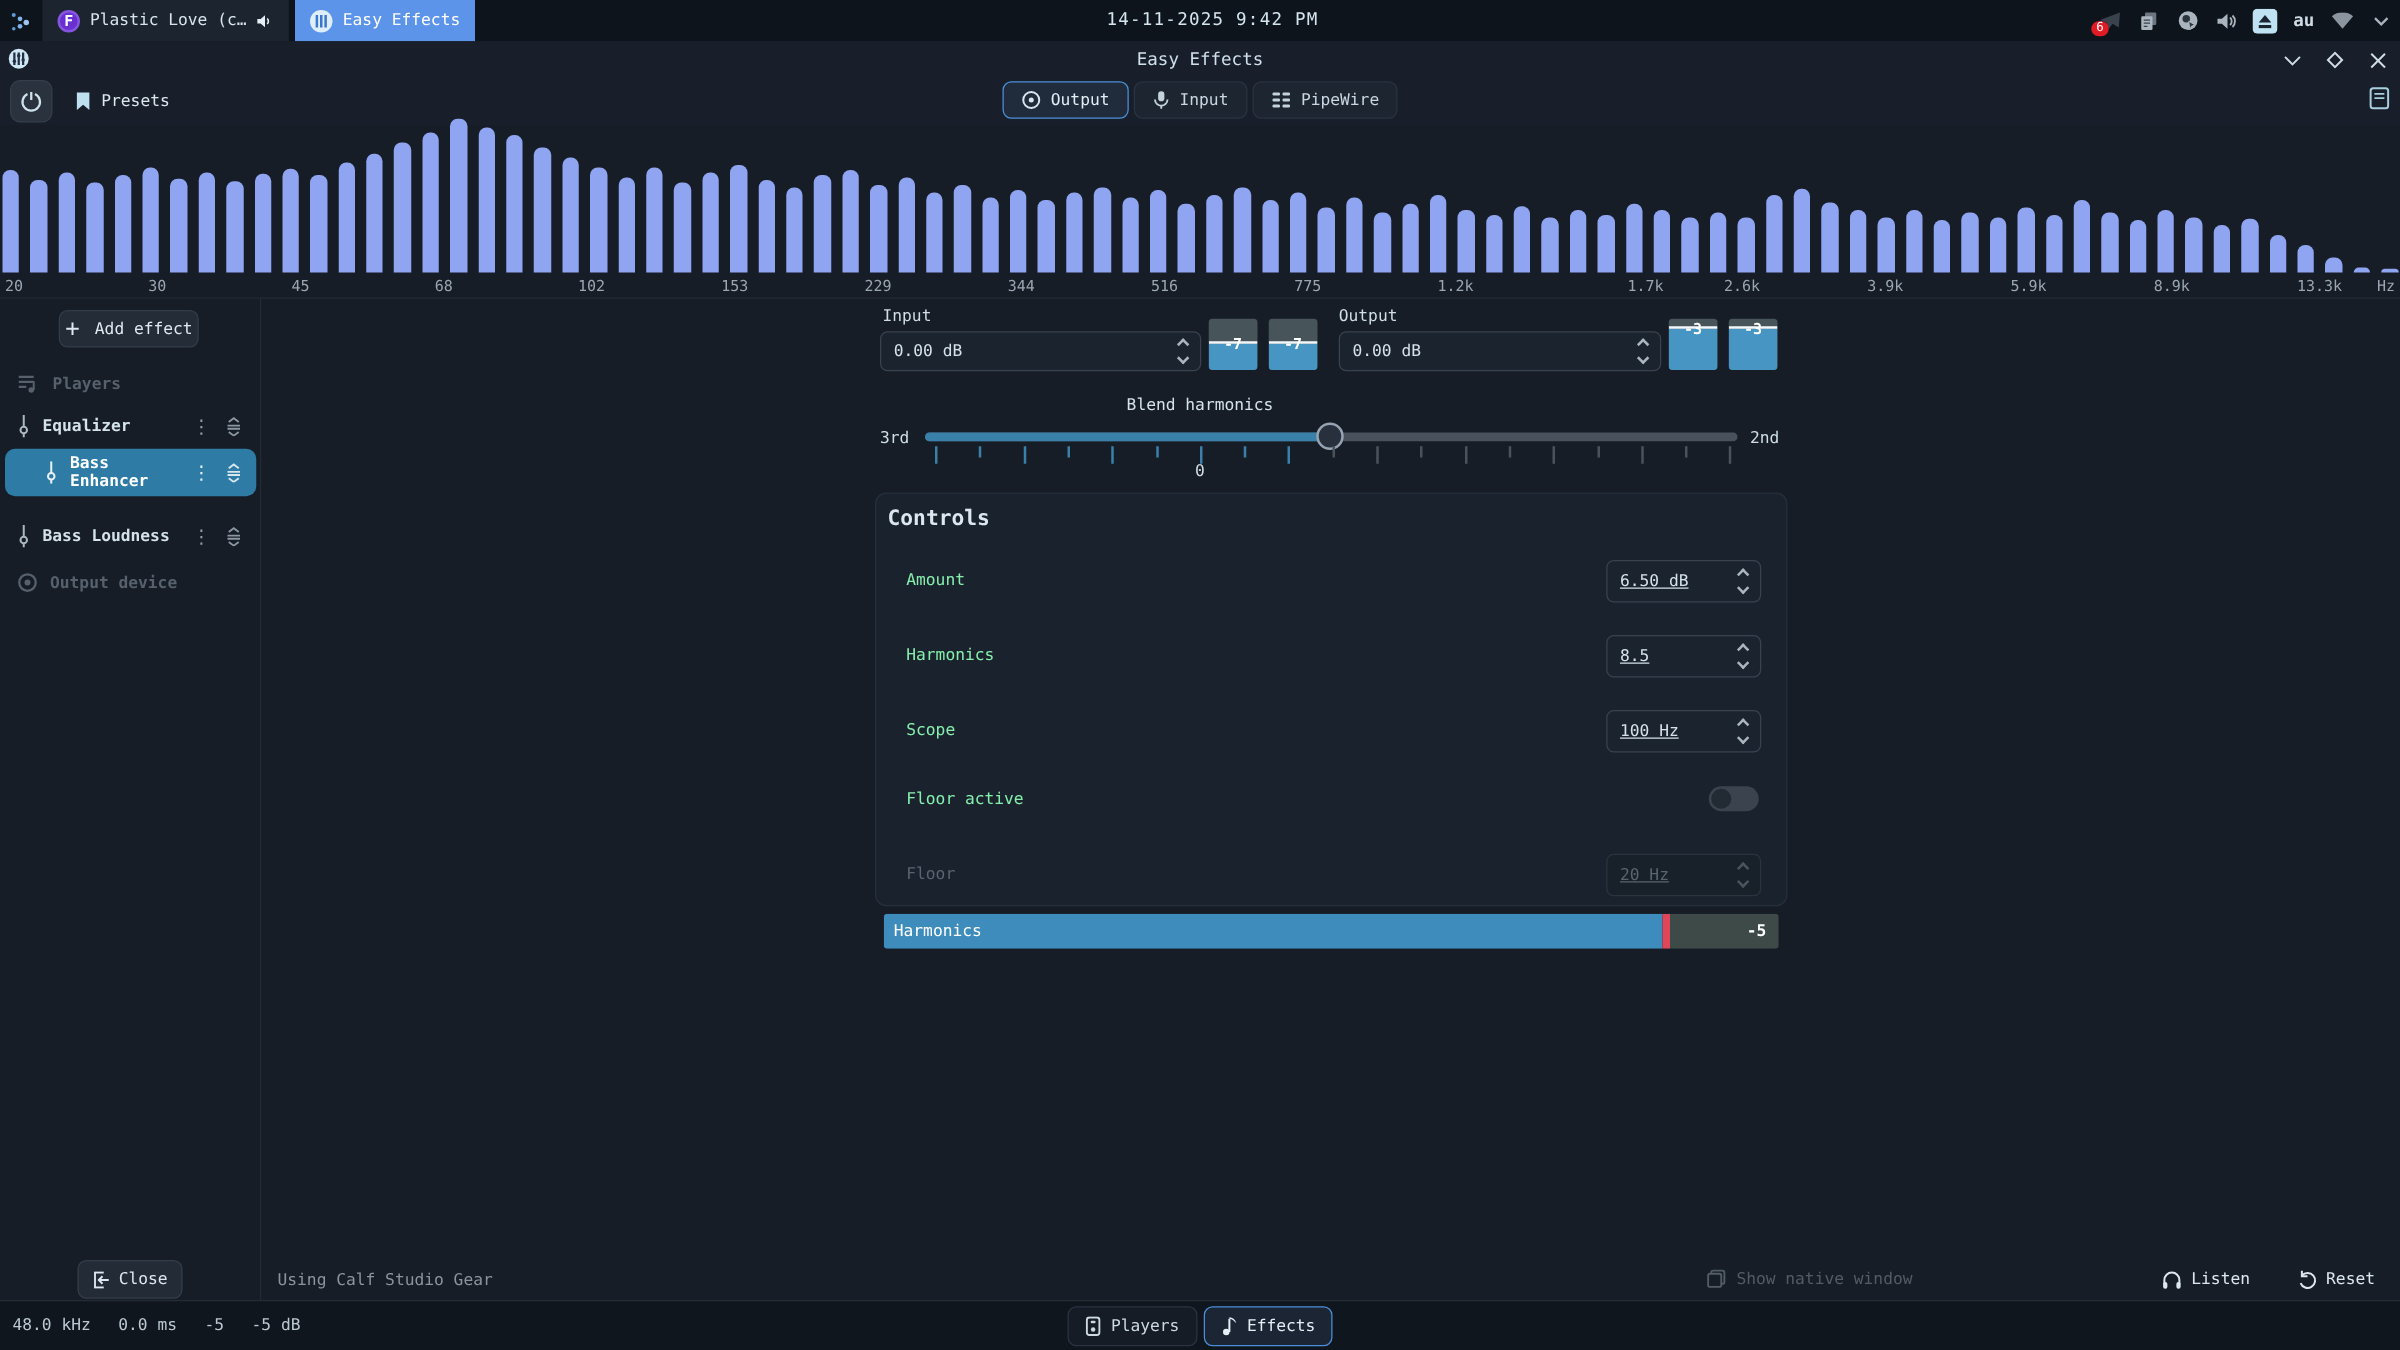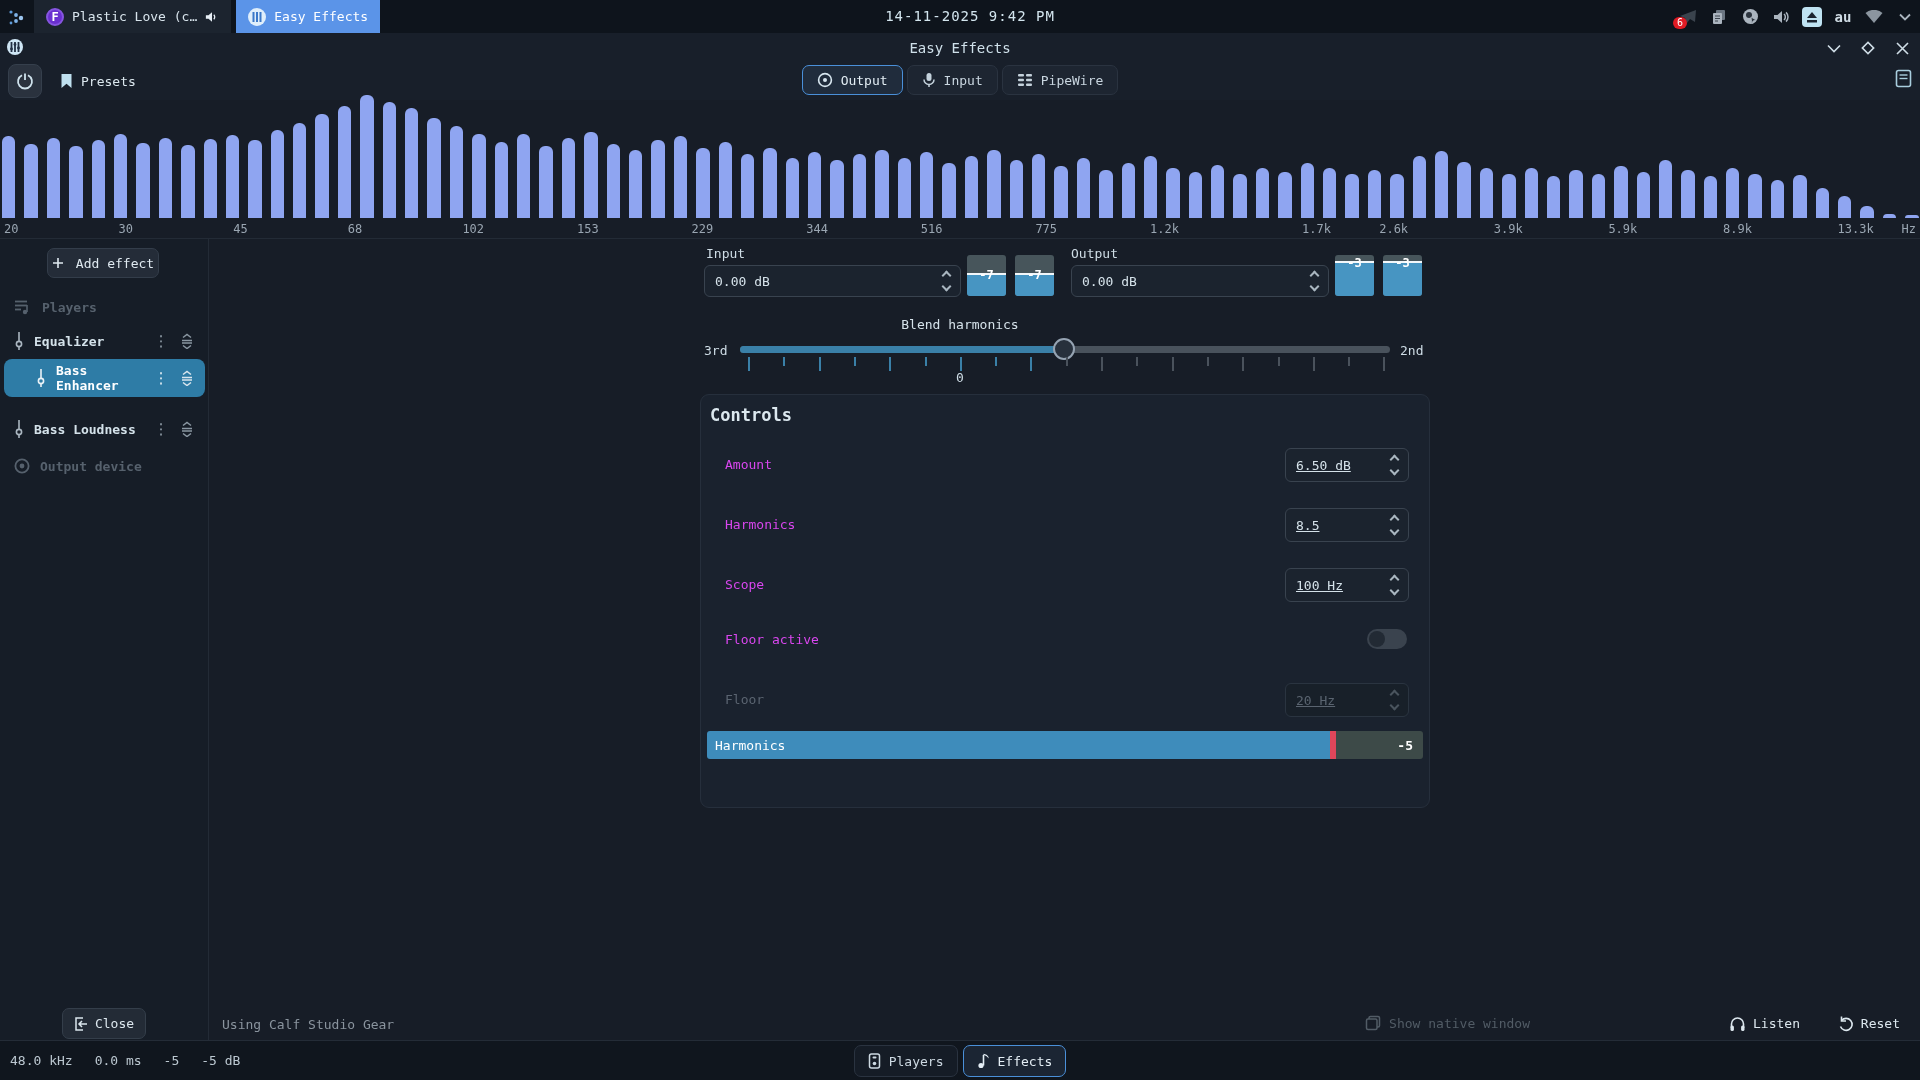--- a/index.html
+++ b/index.html
@@ -77,23 +77,23 @@
   #blend-title { position:absolute; left:0; width:1920px; text-align:center; top:317px; color:#d5e2ea; }
   .slider-end { position:absolute; top:343px; font-size:13px; color:#cfdde6; }
   #slider-track { position:absolute; left:740px; top:346px; width:650px; height:7px; background:#49525c; border-radius:4px; cursor:pointer; }
   #slider-fill { position:absolute; left:0; top:0; height:7px; width:324px; background:#3a80a8; border-radius:4px 0 0 4px; }
   #slider-handle { position:absolute; left:313px; top:-8px; width:22px; height:22px; border-radius:50%; background:#27303c; border:2px solid #95a3b2; cursor:grab; }
   #slider-ticks { position:absolute; left:748px; top:357px; width:638px; height:15px; }
   .tick { position:absolute; width:2px; top:0; }
   #blend-value { position:absolute; left:0; width:1920px; text-align:center; top:370px; color:#cfdde6; }
 
   
-  #card { position:absolute; left:700px; top:394px; width:730px; height:414px; background:#1a222e; border:1px solid #262f3c; border-radius:9px; }
+  #card { position:absolute; left:700px; top:394px; width:730px; height:331px; background:#1a222e; border:1px solid #262f3c; border-radius:9px; }
   #card-title { position:absolute; left:9px; top:10px; font-size:17px; font-weight:bold; color:#dce8ef; }
-  .crow-label { position:absolute; left:24px; font-size:13px; color:#d946ef; }
+  .crow-label { position:absolute; left:24px; font-size:13px; color:#86efac; }
   .crow-label.dim { color:#5a6470; }
   .card-spin { left:584px; width:124px; height:34px;text-decoration:underline; }
   #toggle { position:absolute; left:666px; top:118px; width:40px; height:20px; background:#3a434e; border-radius:10px; cursor:pointer; }
   #toggle .knob { position:absolute; left:2px; top:2px; width:16px; height:16px; border-radius:50%; background:#222a34; }
   #hmeter { position:absolute; left:6px; top:336px; width:716px; height:28px; border-radius:3px; overflow:hidden; display:flex; }
   #hmeter .hfill { background:#3e8cbb; display:flex; align-items:center; padding-left:8px; color:#fff; }
   #hmeter .hred { width:6px; background:#e0465a; }
   #hmeter .hrest { flex:1; background:#3d4a48; display:flex; align-items:center; justify-content:flex-end; padding-right:10px; color:#fff; font-weight:bold; }
 
   

